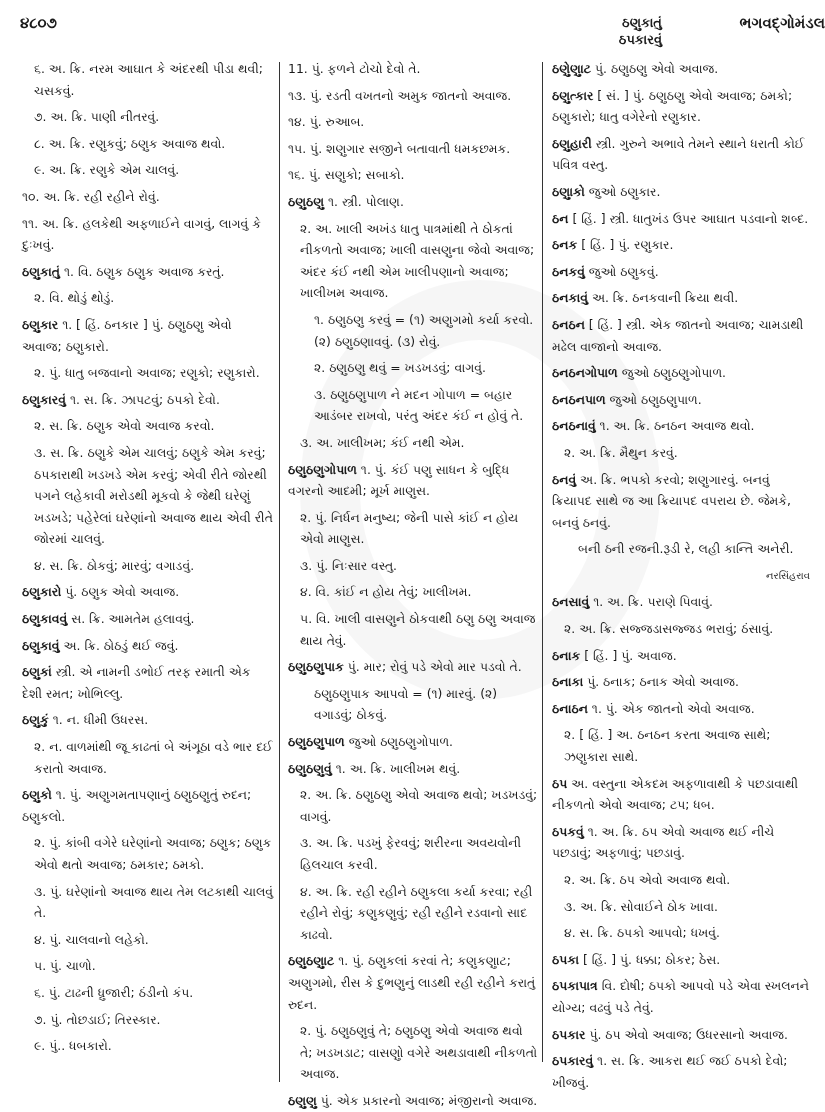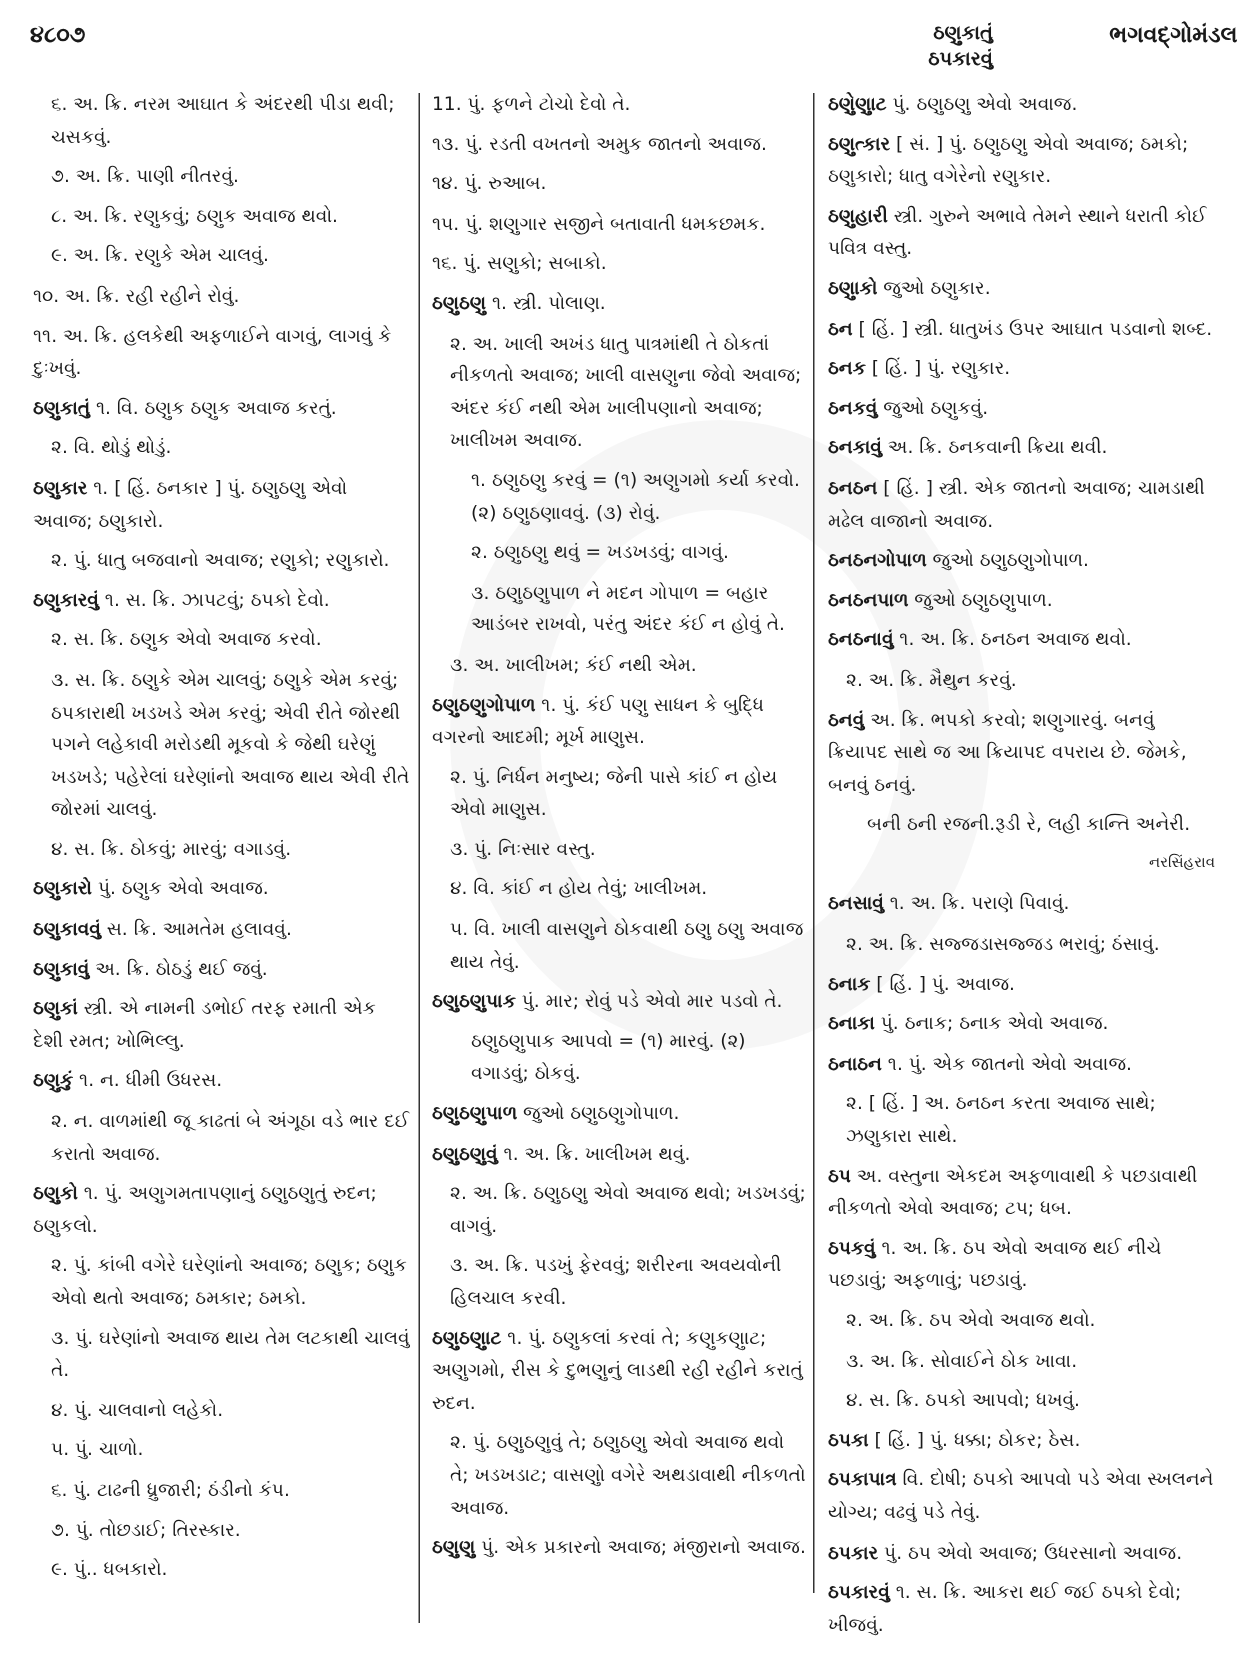--- a/index.html
+++ b/index.html
@@ -94,20 +94,21 @@
       <div class="entry indent"><span>૨. પું. નિર્ધન મનુષ્ય; જેની પાસે કાંઈ ન હોય એવો માણુસ.</span></div>
       <div class="entry indent"><span>૩. પું. નિઃસાર વસ્તુ.</span></div>
       <div class="entry indent"><span>૪. વિ. કાંઈ ન હોય તેવું; ખાલીખમ.</span></div>
       <div class="entry indent"><span>૫. વિ. ખાલી વાસણુને ઠોકવાથી ઠણુ ઠણુ અવાજ થાય તેવું.</span></div>
       <div class="entry "><span class="hw">ઠણુઠણુપાક</span><span> પું. માર; રોવું પડે એવો માર પડવો તે.</span></div>
       <div class="entry indent2"><span>ઠણુઠણુપાક આપવો = (૧) મારવું. (૨) વગાડવું; ઠોકવું.</span></div>
       <div class="entry "><span class="hw">ઠણુઠણુપાળ</span><span> જુઓ ઠણુઠણુગોપાળ.</span></div>
       <div class="entry "><span class="hw">ઠણુઠણુવું</span><span> ૧. અ. ક્રિ. ખાલીખમ થવું.</span></div>
       <div class="entry indent"><span>૨. અ. ક્રિ. ઠણુઠણુ એવો અવાજ થવો; ખડખડવું; વાગવું.</span></div>
       <div class="entry indent"><span>૩. અ. ક્રિ. પડખું ફેરવવું; શરીરના અવયવોની હિલચાલ કરવી.</span></div>
+      <div class="entry indent"><span>૪. અ. ક્રિ. રહી રહીને ઠણુકલા કર્યા કરવા; રહી રહીને રોવું; કણુકણુવું; રહી રહીને રડવાનો સાદ કાઢવો.</span></div>
       <div class="entry "><span class="hw">ઠણુઠણુાટ</span><span> ૧. પું. ઠણુકલાં કરવાં તે; કણુકણુાટ; અણુગમો, રીસ કે દુભણુનું લાડથી રહી રહીને કરાતું રુદન.</span></div>
       <div class="entry indent"><span>૨. પું. ઠણુઠણુવું તે; ઠણુઠણુ એવો અવાજ થવો તે; ખડખડાટ; વાસણુો વગેરે અથડાવાથી નીકળતો અવાજ.</span></div>
       <div class="entry "><span class="hw">ઠણુણુ</span><span> પું. એક પ્રકારનો અવાજ; મંજીરાનો અવાજ.</span></div>
     </div>
   <div class="col col-3">
       <div class="entry "><span class="hw">ઠણુેણુાટ</span><span> પું. ઠણુઠણુ એવો અવાજ.</span></div>
       <div class="entry "><span class="hw">ઠણુત્કાર</span><span> [ સં. ] પું. ઠણુઠણુ એવો અવાજ; ઠમકો; ઠણુકારો; ધાતુ વગેરેનો રણુકાર.</span></div>
       <div class="entry "><span class="hw">ઠણુહારી</span><span> સ્ત્રી. ગુરુને અભાવે તેમને સ્થાને ધરાતી કોઈ પવિત્ર વસ્તુ.</span></div>
       <div class="entry "><span class="hw">ઠણુાકો</span><span> જુઓ ઠણુકાર.</span></div>
       <div class="entry "><span class="hw">ઠન</span><span> [ હિં. ] સ્ત્રી. ધાતુખંડ ઉપર આઘાત પડવાનો શબ્દ.</span></div>

